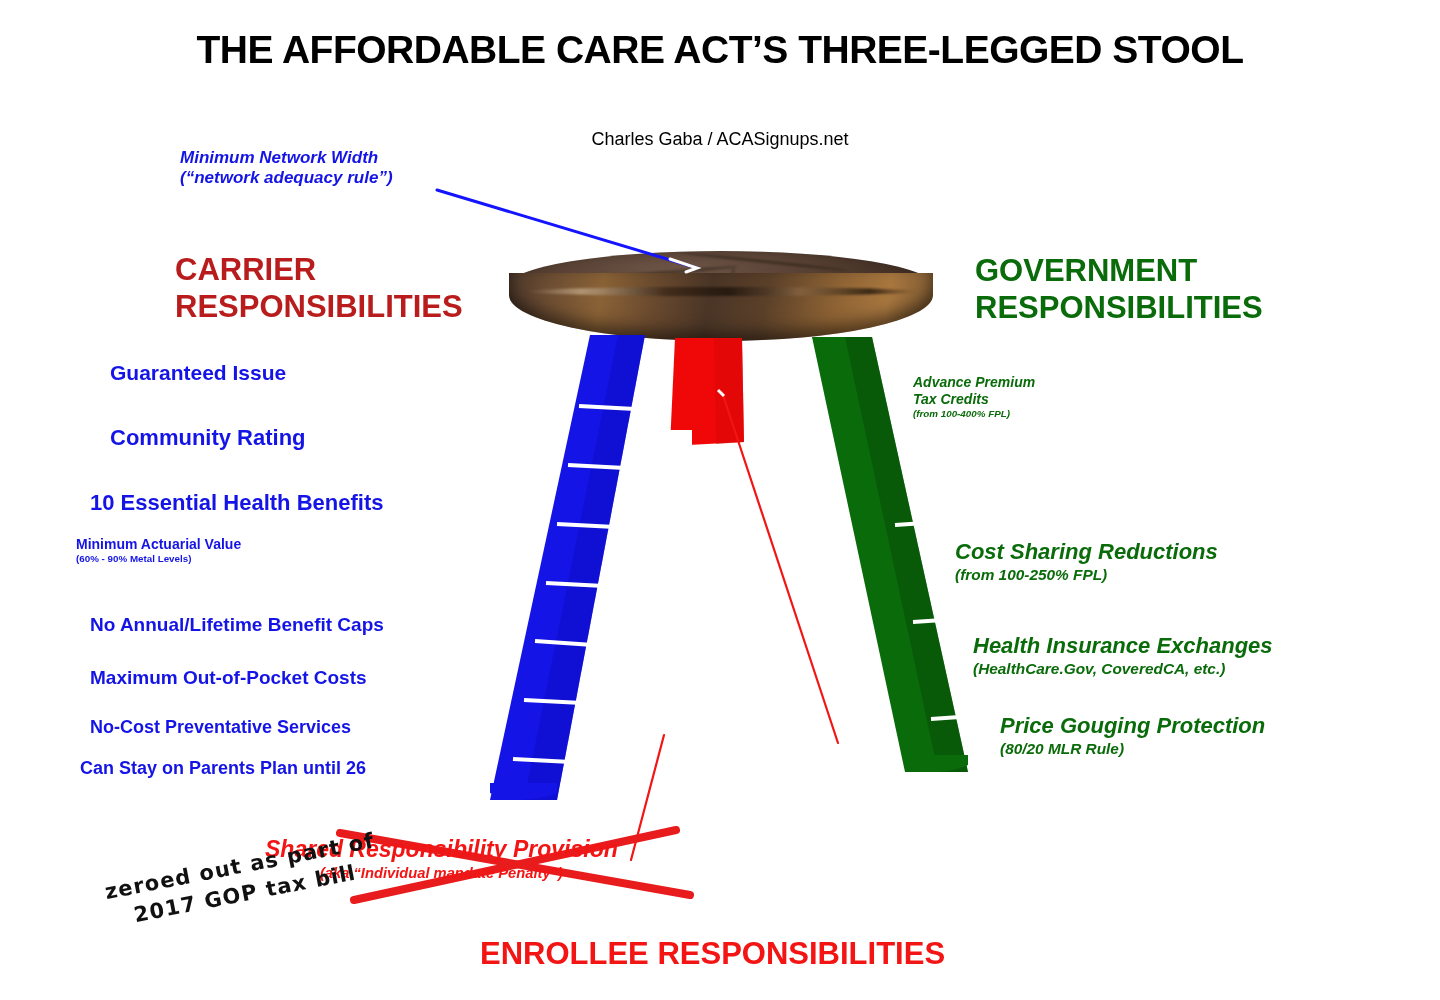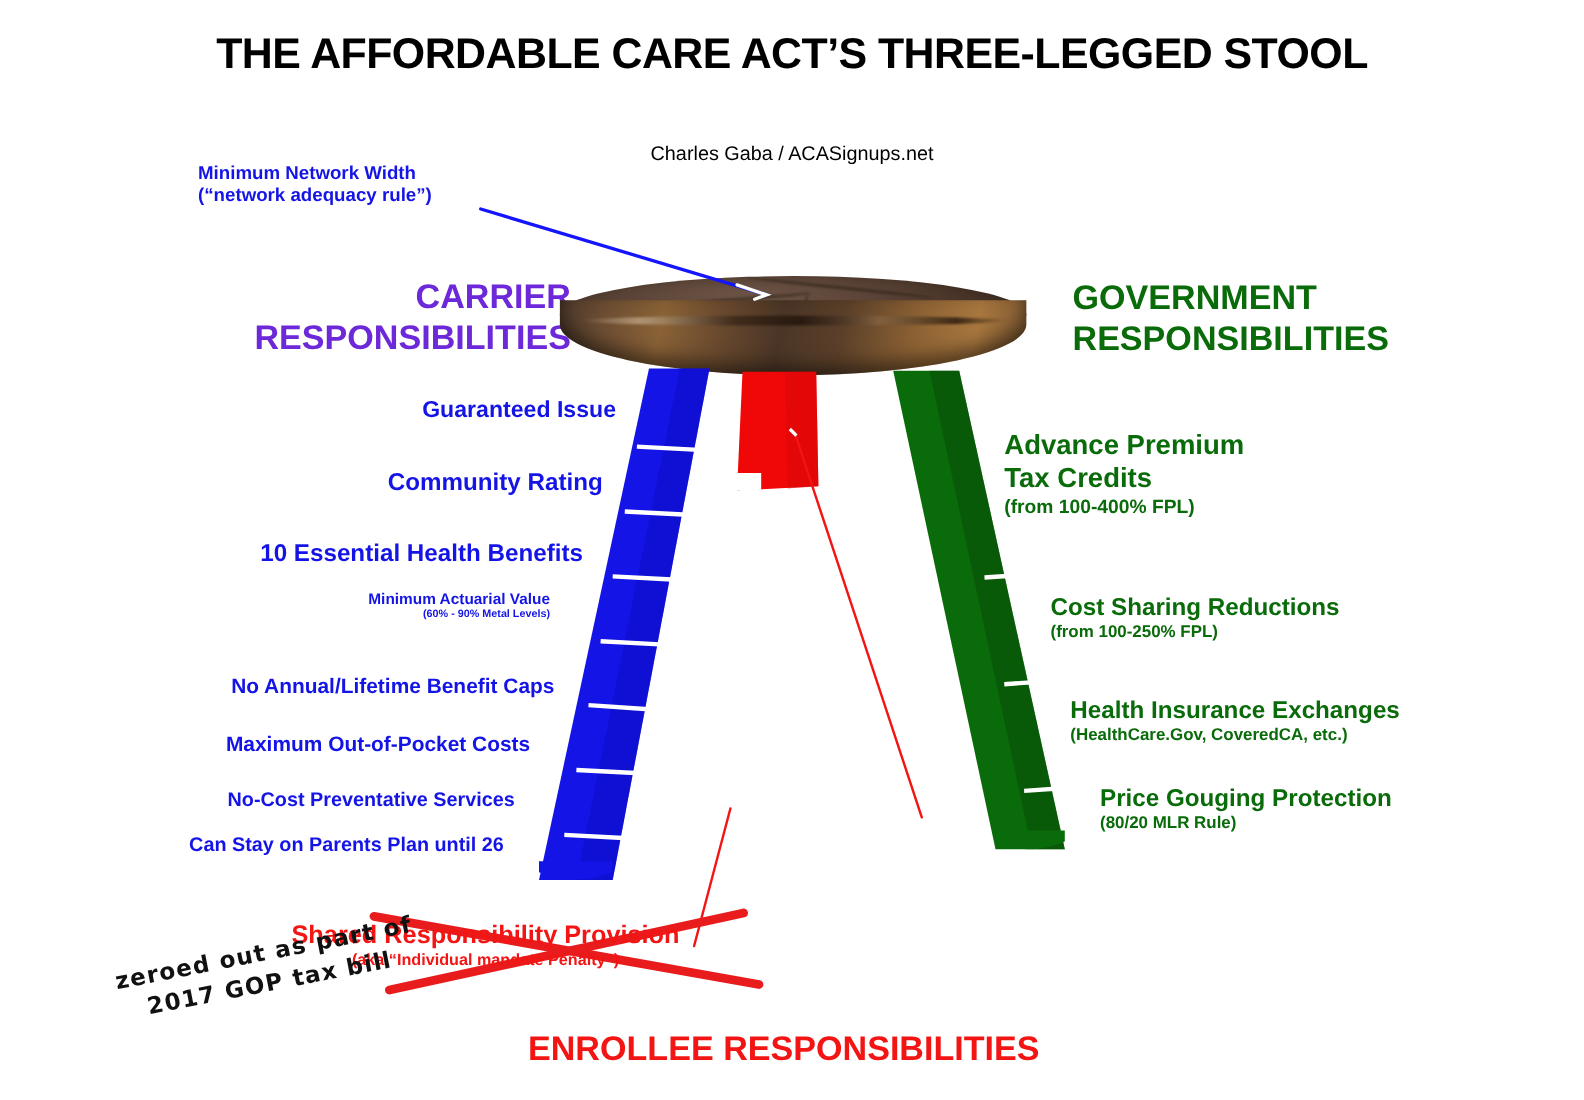--- a/index.html
+++ b/index.html
@@ -51,23 +51,22 @@
     font-family: "Liberation Sans", sans-serif;
     font-weight: bold;
     font-size: 31px;
     line-height: 1.18;
     white-space: nowrap;
   }
   .col-head.carrier {
     left: 175px;
     top: 252px;
     width: 300px;
-    text-align: right;
-    color: #6d28d9;
-    margin-left: 44px;
+    text-align: left;
+    color: #b91c1c;
   }
   .col-head.government {
     left: 975px;
     top: 253px;
     width: 320px;
     text-align: left;
     color: #0A6B0A;
   }
 
   
@@ -80,22 +79,22 @@
   }
   .item .sub {
     display: block;
     font-size: 0.70em;
     line-height: 1.25;
   }
   .blue  { color: #1414E6; }
   .green { color: #0A6B0A; }
   .red   { color: #F31414; }
 
-  .r-align { text-align: right; }
-  .l-align { text-align: left; }
+  .r-align { }
+  .l-align { text-align: left; font-style: italic; }
 
   
   .seat {
     position: absolute;
     left: 509px;
     top: 251px;
     width: 424px;
     height: 91px;
   }
   .seat-top {
@@ -288,37 +287,37 @@
 
   <div class="item blue r-align" style="left:90px; top:490px; width:440px; font-size:22px;">
     <span>10 Essential Health Benefits</span>
   </div>
 
   <div class="item blue r-align" style="left:76px; top:536px; width:424px; font-size:14px;">
     <span>Minimum Actuarial Value</span>
     <span class="sub">(60% - 90% Metal Levels)</span>
   </div>
 
-  <div class="item blue r-align" style="left:104px; top:614px; width:400px; font-size:19px;">
+  <div class="item blue r-align" style="left:90px; top:614px; width:400px; font-size:19px;">
     <span>No Annual/Lifetime Benefit Caps</span>
   </div>
 
   <div class="item blue r-align" style="left:90px; top:667px; width:392px; font-size:19px;">
     <span>Maximum Out-of-Pocket Costs</span>
   </div>
 
   <div class="item blue r-align" style="left:90px; top:717px; width:378px; font-size:18px;">
     <span>No-Cost Preventative Services</span>
   </div>
 
   <div class="item blue r-align" style="left:80px; top:758px; width:378px; font-size:18px;">
     <span>Can Stay on Parents Plan until 26</span>
   </div>
 
-  <div class="item green l-align" style="left:913px; top:374px; font-size:25px;margin-top:16px;">
+  <div class="item green l-align" style="left:913px; top:374px; font-size:14px;">
     <span>Advance Premium</span><br>
     <span>Tax Credits</span>
     <span class="sub">(from 100-400% FPL)</span>
   </div>
 
   <div class="item green l-align" style="left:955px; top:539px; font-size:22px;">
     <span>Cost Sharing Reductions</span>
     <span class="sub">(from 100-250% FPL)</span>
   </div>
 

